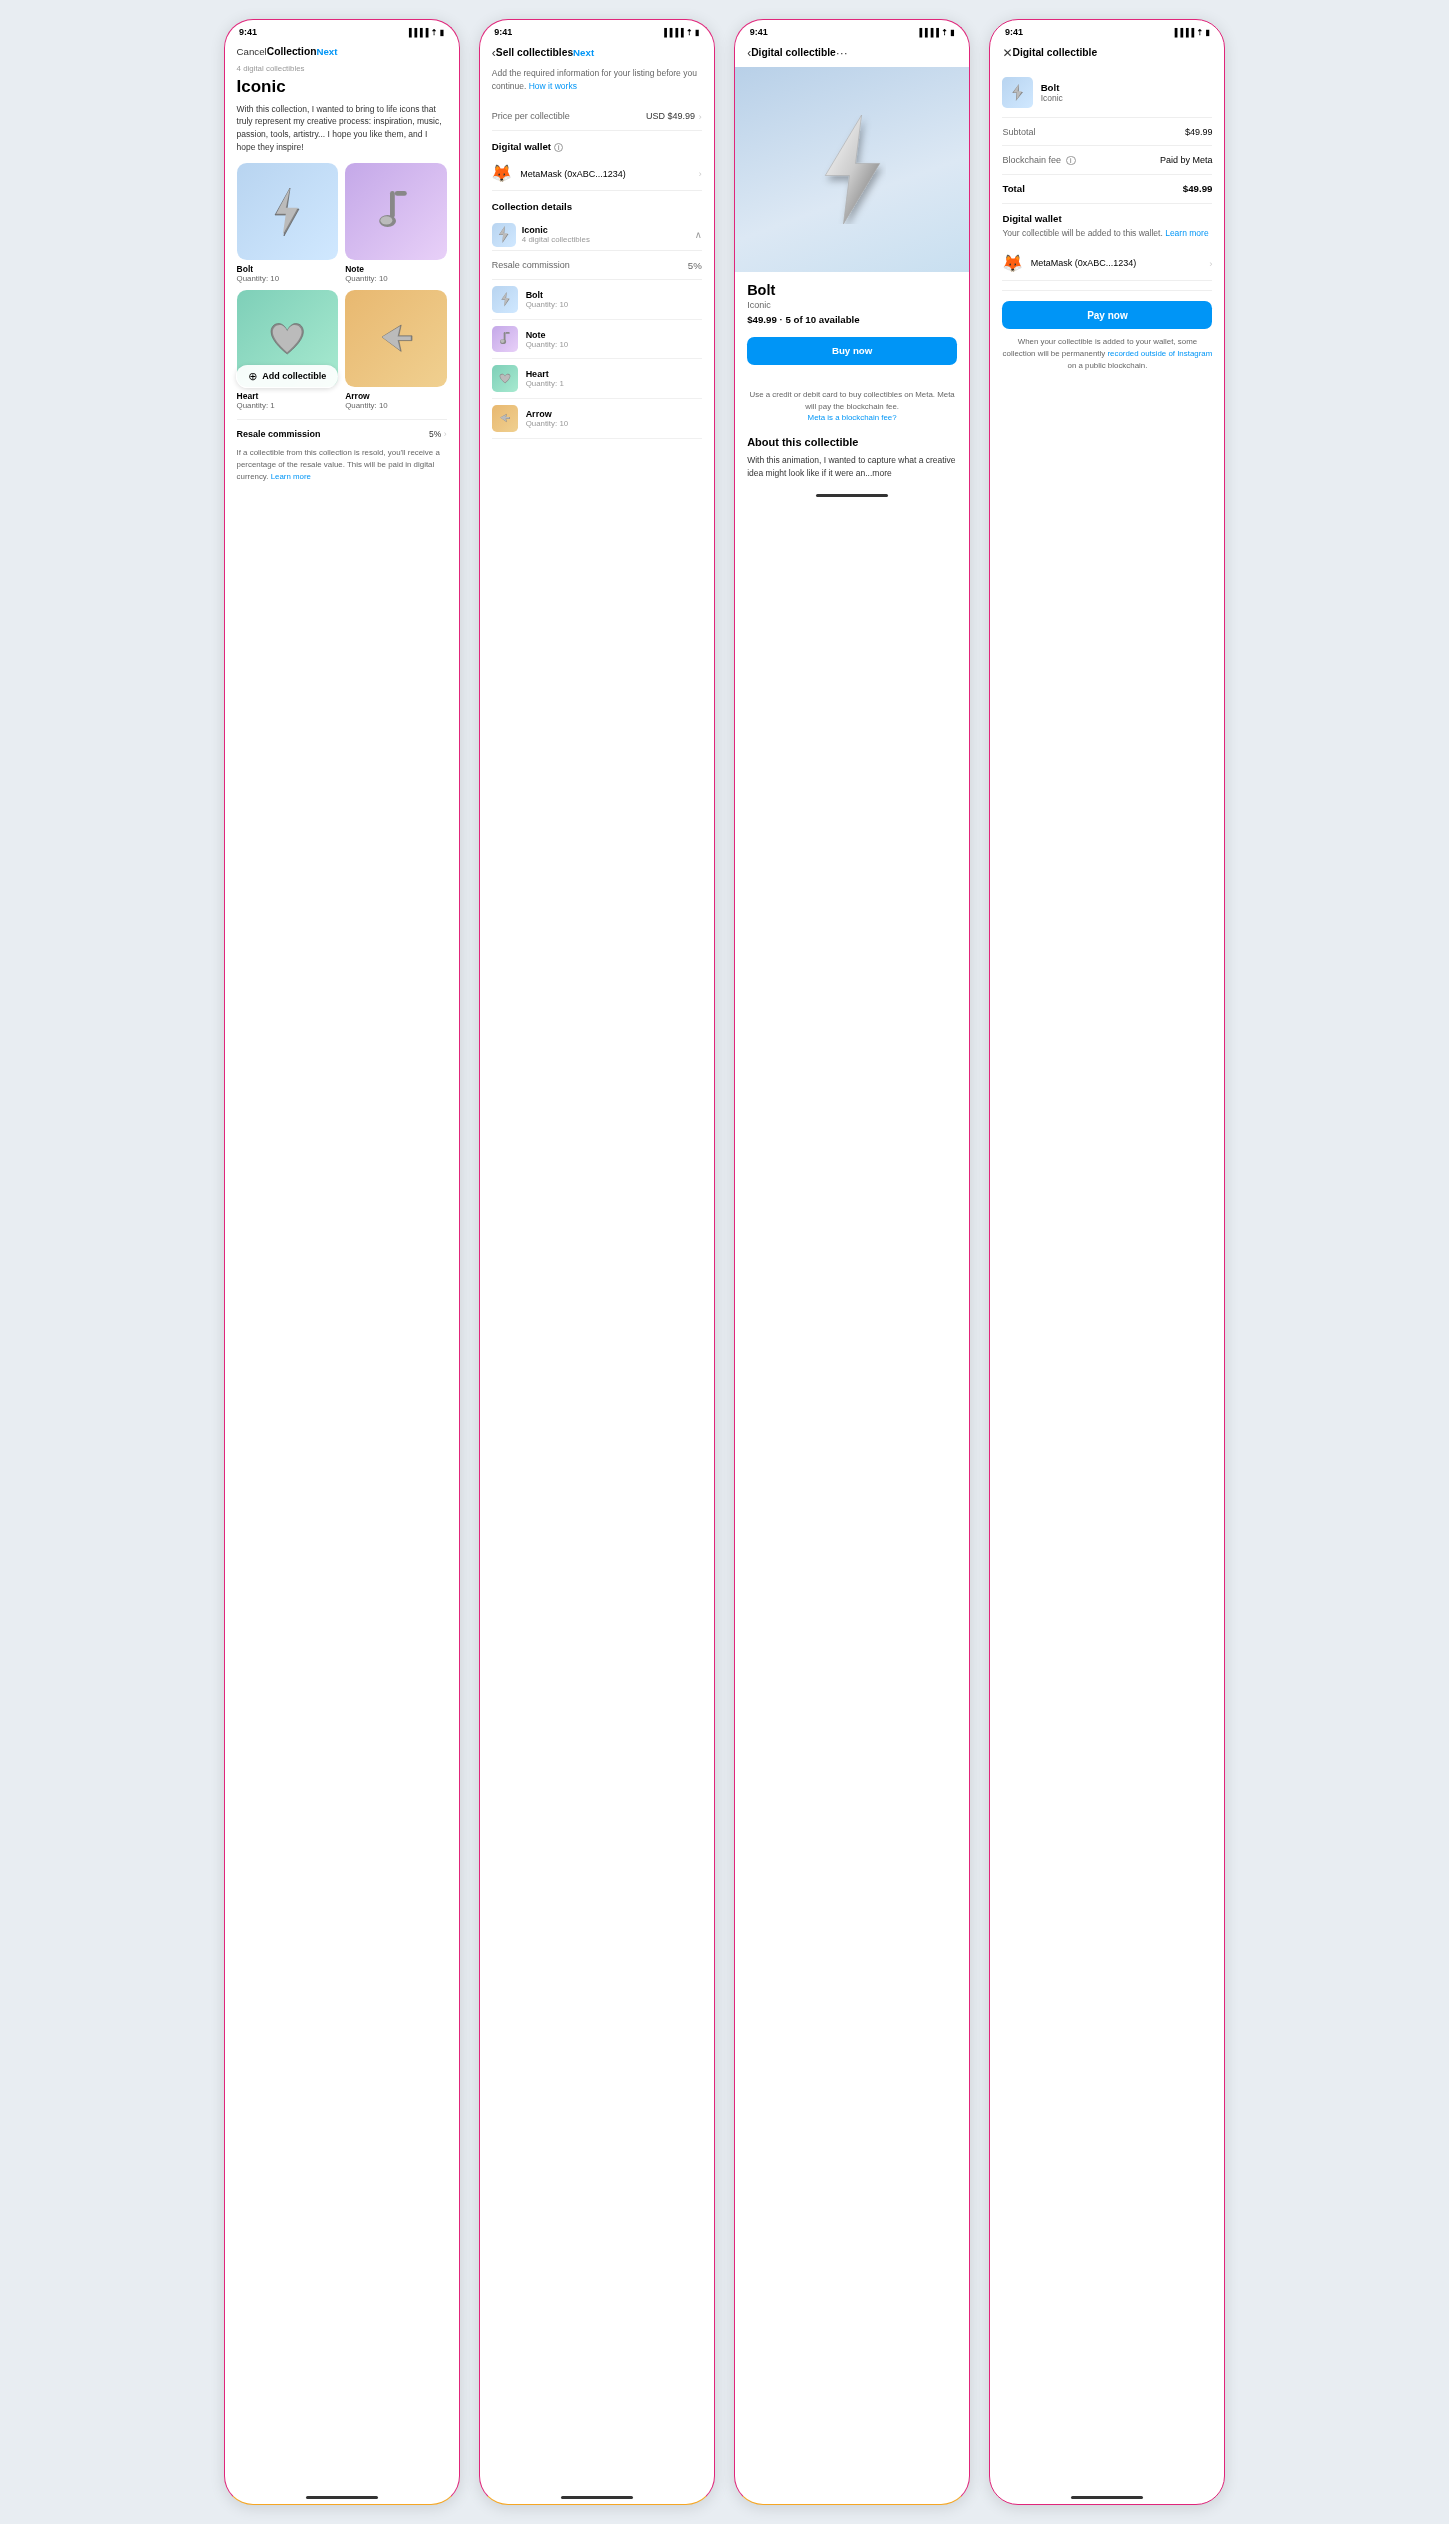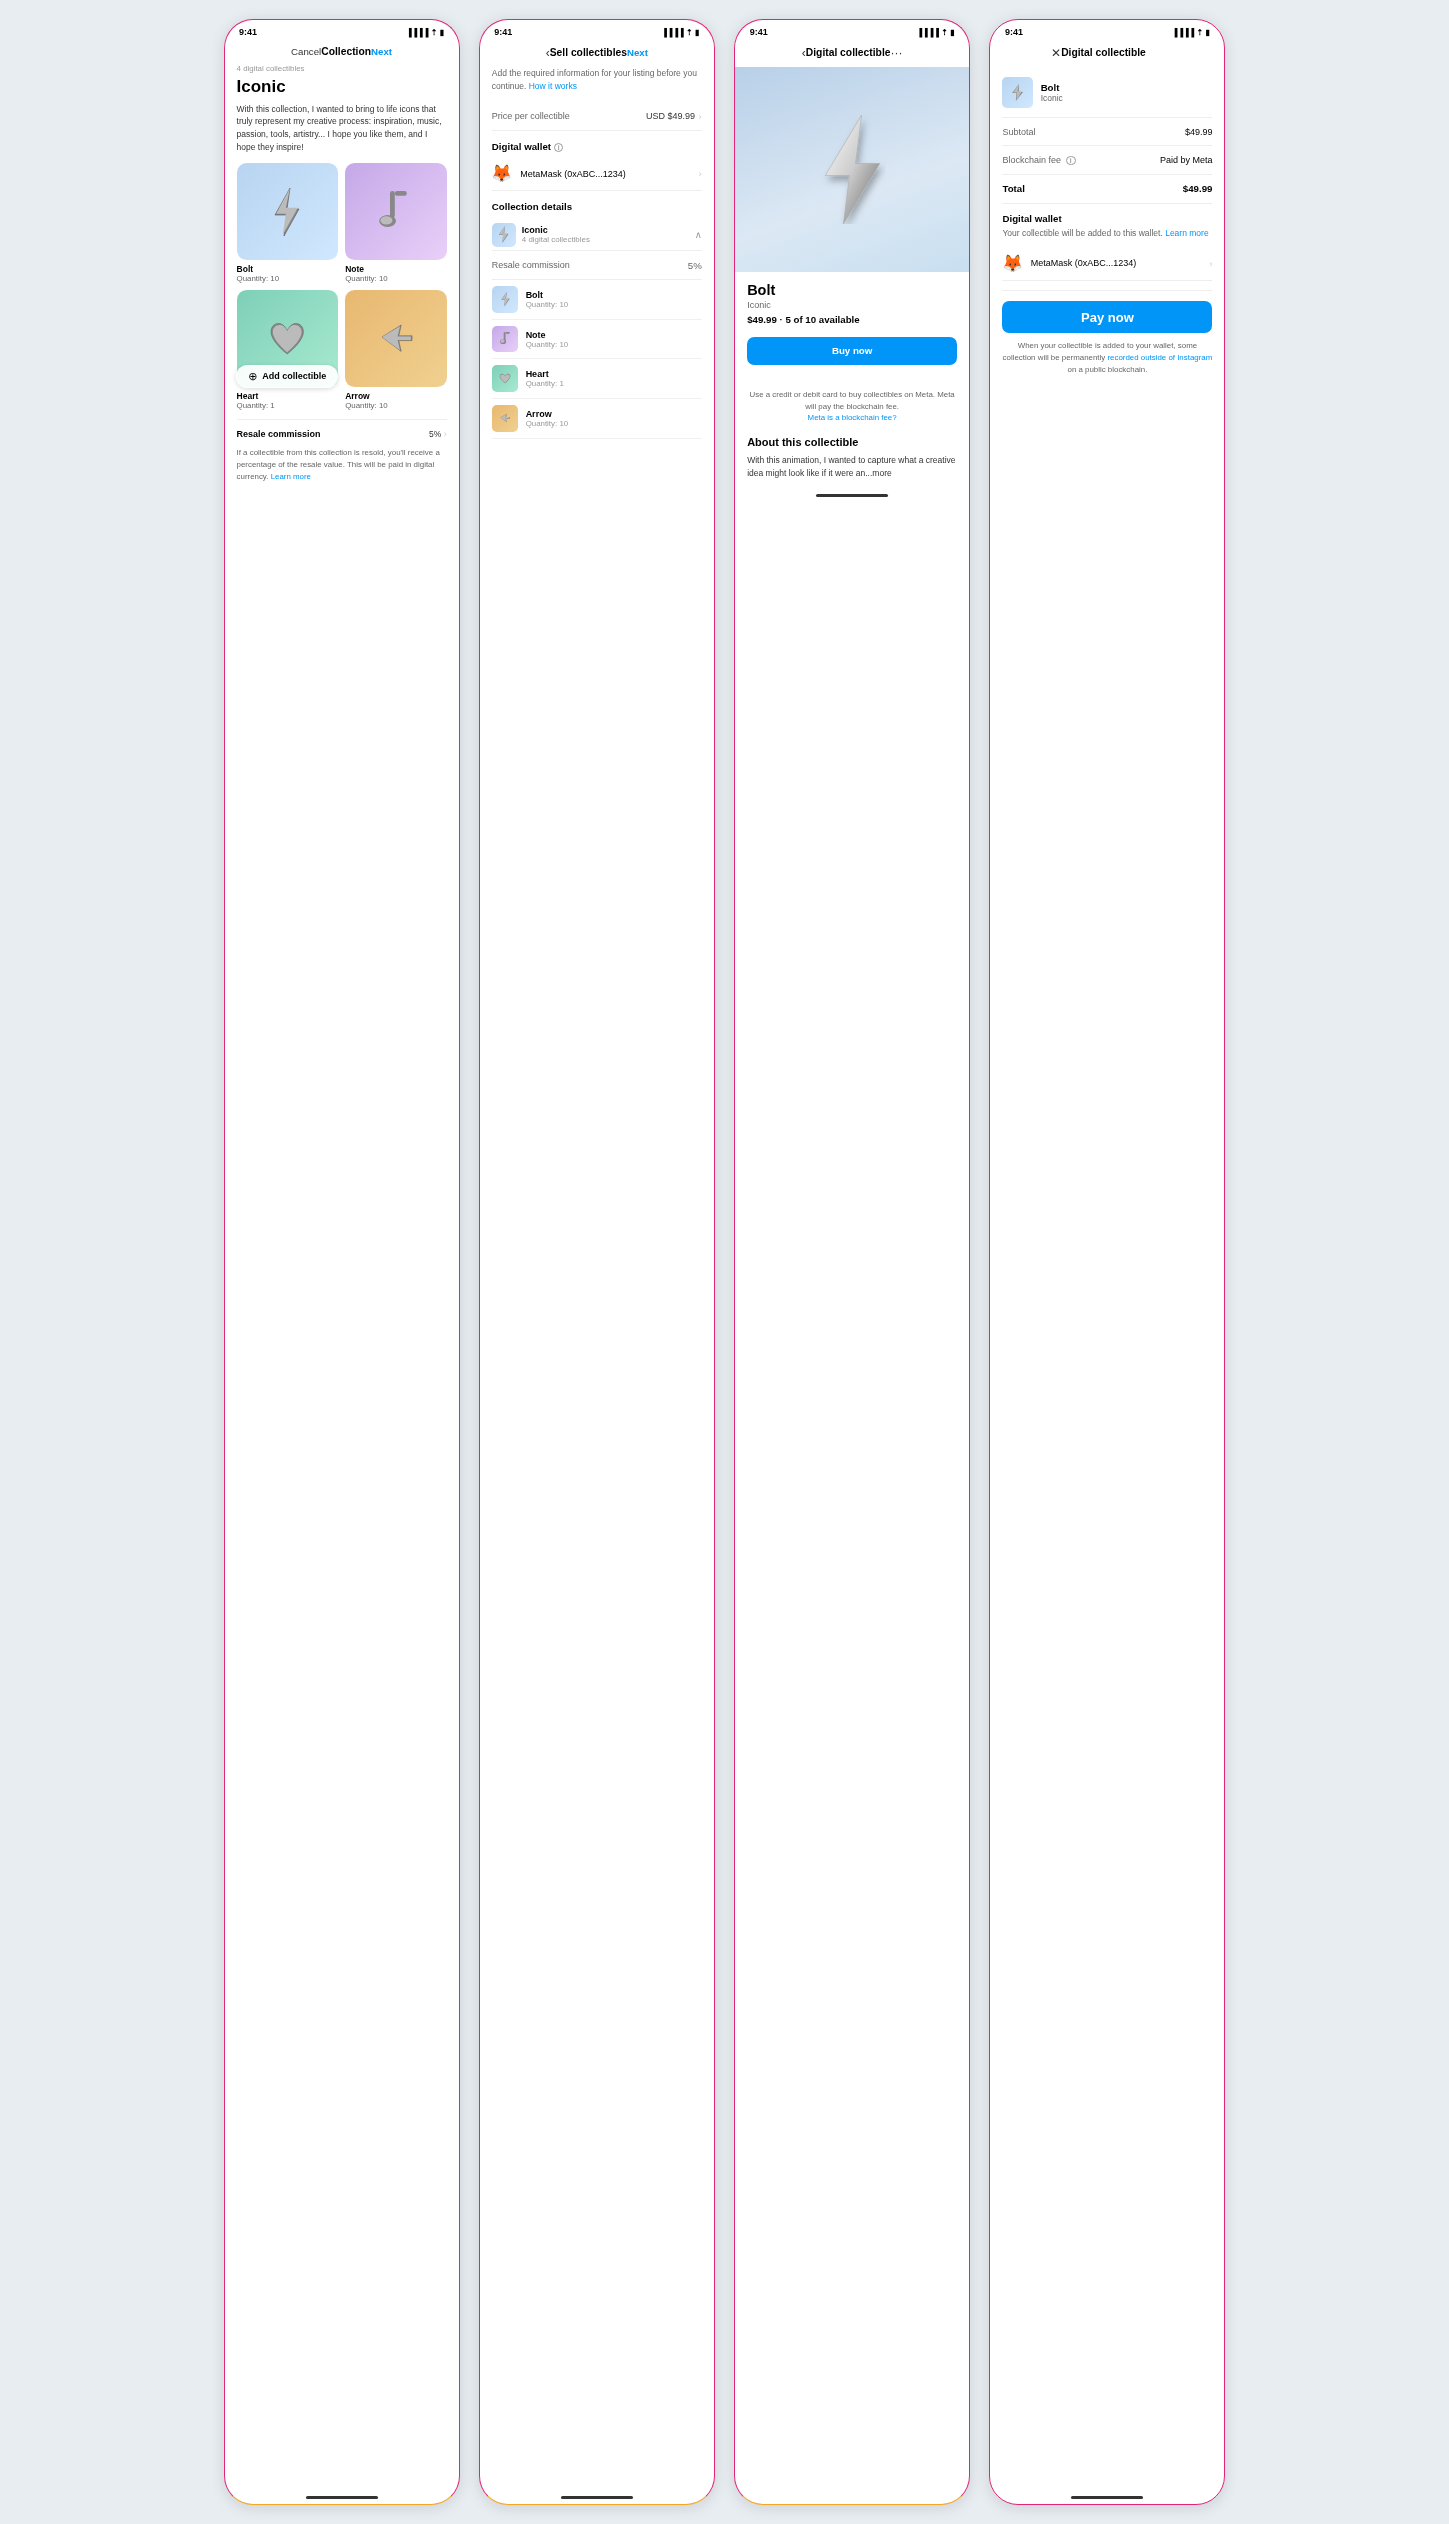--- a/index.html
+++ b/index.html
@@ -40,21 +40,21 @@
       align-items: center;
       padding: 7.2px 14.5px 3.6px;
       font-size: 9px;
       font-weight: 600;
     }
 
     .status-icons { display: flex; gap: 2.4px; align-items: center; font-size: 7.9px; }
 
     .nav-bar {
       display: flex;
-      justify-content: center;
+      justify-content: flex-start;
       align-items: center;
       padding: 4.8px 12px 7.2px;
     }
 
     .nav-title { font-weight: 700; font-size: 10.3px; }
     .nav-cancel { font-size: 9.7px; color: #333; }
     .nav-next { font-size: 9.7px; color: #0095f6; font-weight: 600; }
     .nav-back { font-size: 12px; color: #333; }
     .nav-close { font-size: 12px; color: #333; font-weight: 300; }
     .nav-dots { font-size: 12px; color: #333; }
@@ -291,21 +291,21 @@
     .dw-title { font-size: 9.7px; font-weight: 700; margin-bottom: 2.4px; }
     .dw-subtitle { font-size: 8.5px; color: #666; line-height: 1.5; margin-bottom: 7.2px; }
 
     .pay-btn {
       width: 100%;
       background: #0095f6;
       color: #fff;
       border: none;
       border-radius: 7.2px;
       padding: 8.5px;
-      font-size: 13px;
+      font-size: 10px;
       font-weight: 700;
       cursor: pointer;
       margin: 9.7px 0 7.2px;
     }
 
     .pay-note {
       font-size: 7.9px;
       color: #666;
       text-align: center;
       line-height: 1.5;

